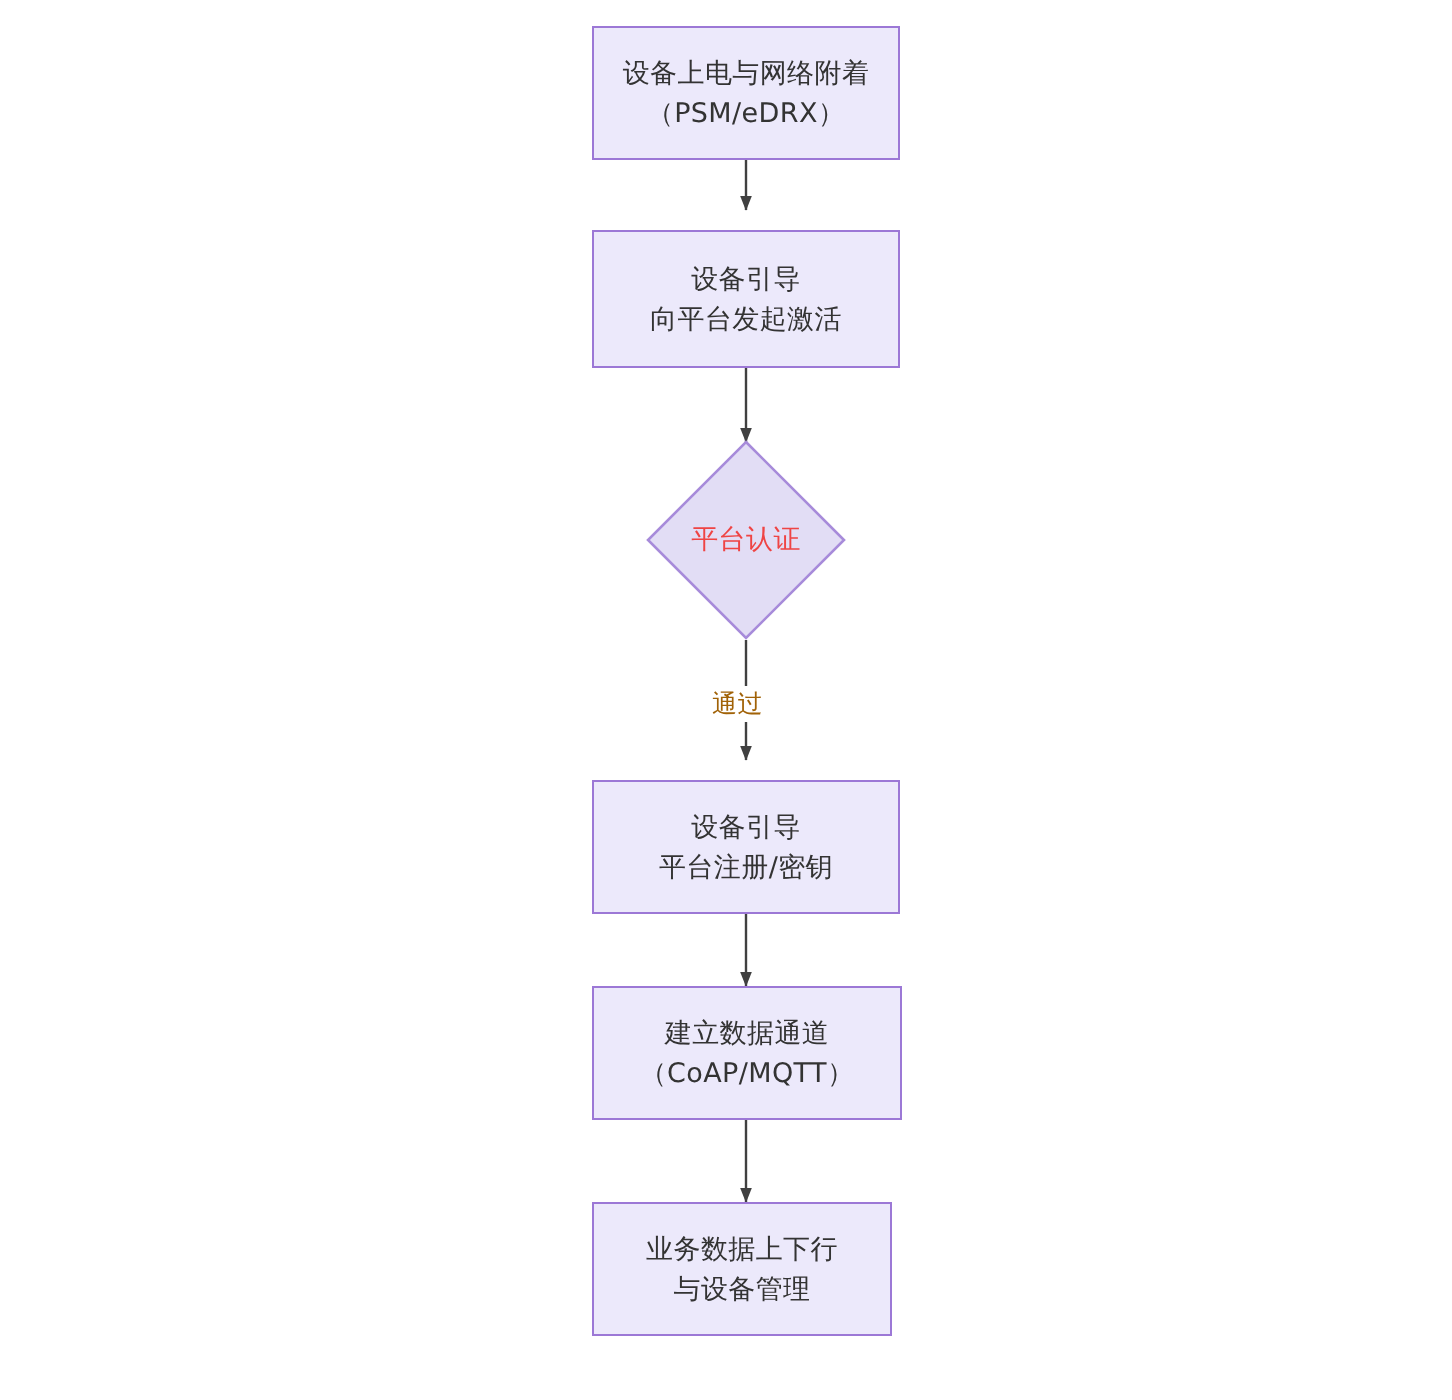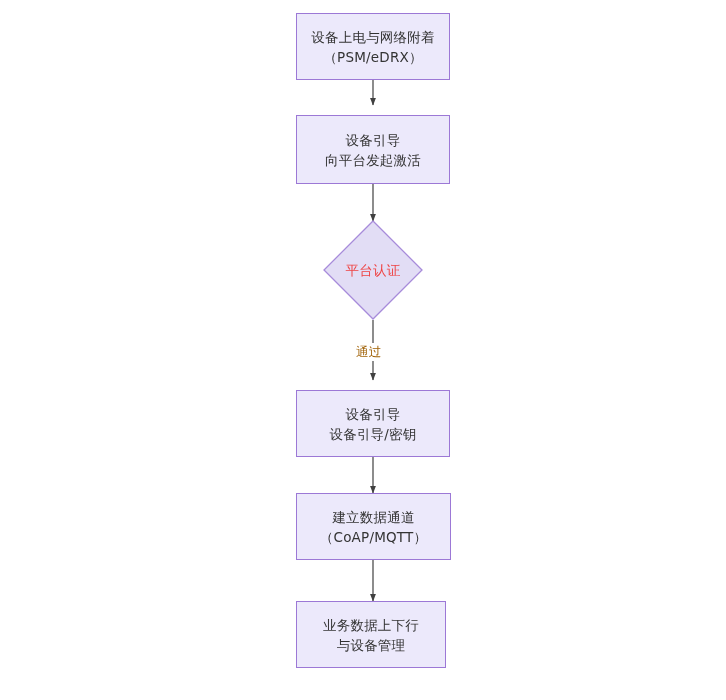--- a/index.html
+++ b/index.html
@@ -127,21 +127,21 @@
   </svg>
   <div class="decision-label">平台认证</div>
 </div>
 
 <div class="edge-label" style="left:353px; top:343px;">
   <span>通过</span>
 </div>
 
 <div class="node process" style="left:296px; top:390px; width:154px; height:67px;">
   <span class="node-line">设备引导</span>
-  <span class="node-line">设备引导/密钥</span>
+  <span class="node-line">平台注册/密钥</span>
 </div>
 
 <div class="node process" style="left:296px; top:493px; width:155px; height:67px;">
   <span class="node-line">建立数据通道</span>
   <span class="node-line">（CoAP/MQTT）</span>
 </div>
 
 <div class="node process" style="left:296px; top:601px; width:150px; height:67px;">
   <span class="node-line">业务数据上下行</span>
   <span class="node-line">与设备管理</span>

